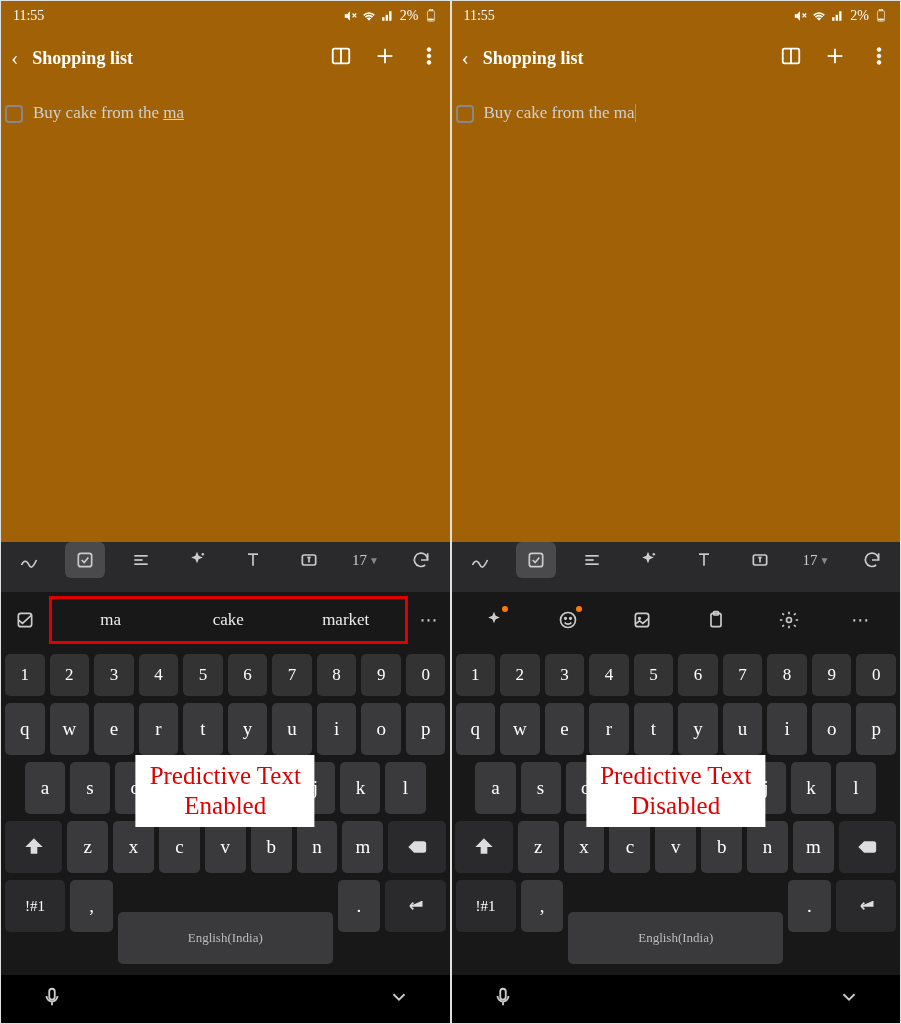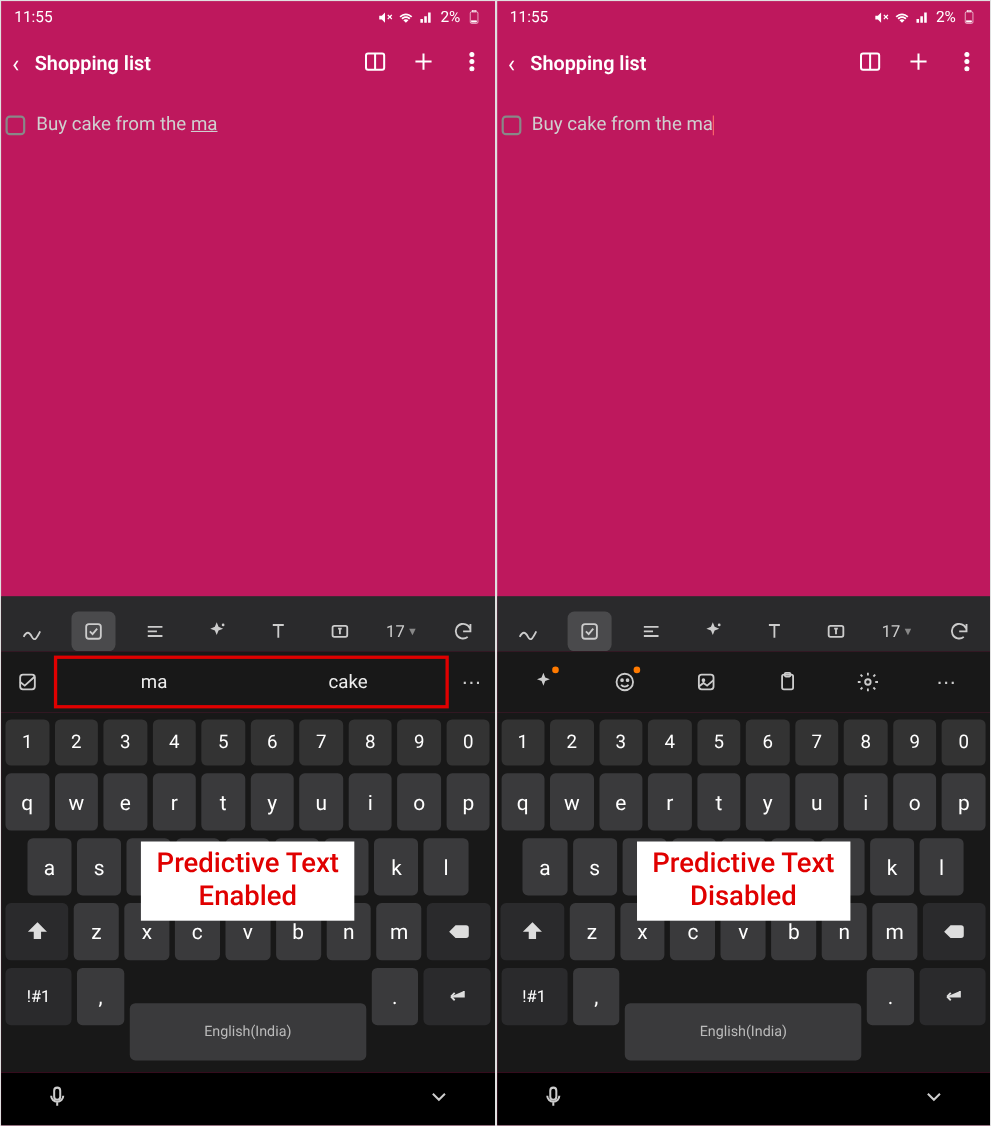--- a/index.html
+++ b/index.html
@@ -7,24 +7,25 @@
   background: #e0e0e0;
   font-family: -apple-system, Roboto, sans-serif;
   display: flex;
   width: 901px;
   height: 1024px;
   gap: 2px;
   padding: 1px;
 }
 .phone {
   flex: 1;
-  background: #be185d;
+  background: #a16207;
   display: flex;
   flex-direction: column;
   position: relative;
+  font-family: Liberation Serif, serif;
 }
 .status-bar {
   height: 30px;
   display: flex;
   justify-content: space-between;
   align-items: center;
   padding: 0 12px;
   color: #fff;
   font-size: 14px;
 }
@@ -60,21 +61,21 @@
 .cursor {
   display: inline-block;
   width: 1px; height: 18px;
   background: #ff6b6b;
   vertical-align: text-bottom;
 }
 .toolbar {
   height: 50px;
   background: #2a2a2c;
   display: flex;
-  align-items: flex-end;
+  align-items: flex-start;
   justify-content: space-around;
   padding: 0 0;
   color: #ccc;
 }
 .tb-item { display:flex; align-items:center; justify-content:center; width:40px; height:36px; }
 .tb-item.sel { background:#4a4a4c; border-radius:6px; }
 .tb-item svg { width:20px; height:20px; }
 .font-size { font-size:15px; display:flex; align-items:center; gap:2px; }
 .font-size span:last-child { font-size:10px; color:#888; }
 
@@ -144,21 +145,21 @@
 .caption {
   position: absolute;
   background: #fff;
   color: #e00000;
   font-size: 25px;
   font-weight: 500;
   text-align: center;
   padding: 6px 14px;
   left: 50%;
   transform: translateX(-50%);
-  bottom: 186px;
+  bottom: 196px;
   line-height: 1.2;
   white-space: nowrap;
 }
 
 .navbar {
   height: 48px;
   background: #000;
   display: flex;
   justify-content: space-between;
   align-items: center;
@@ -270,20 +271,21 @@
   <div class="suggestion-bar">
     <div class="sug-icon">
         <svg viewBox="0 0 24 24" fill="none" stroke="#ccc" stroke-width="2">
           <rect x="4" y="4" width="16" height="16" rx="3"></rect>
           <path d="M4 12l5 4 11-10"></path>
         </svg>
       </div>
     <div class="predictions">
       <div class="pred">ma</div>
       <div class="pred">cake</div>
+      <div class="pred">market</div>
     </div>
     <div class="more-dots">⋯</div>
   </div>
 
   <div class="keyboard">
     <div class="krow">
       <div class="key num">1</div>
       <div class="key num">2</div>
       <div class="key num">3</div>
       <div class="key num">4</div>

